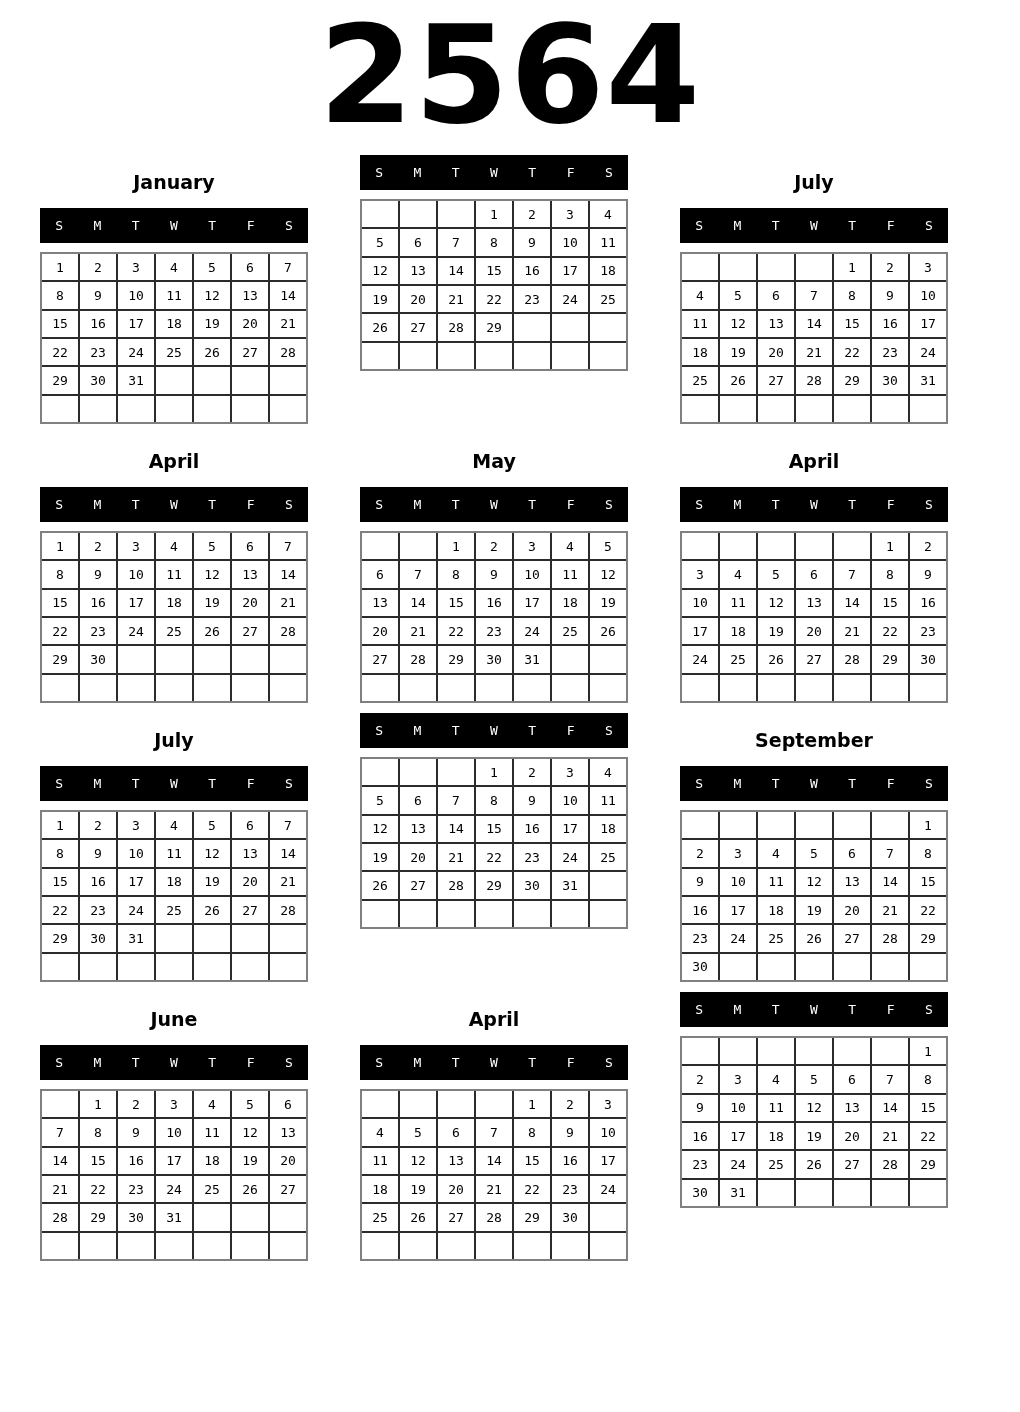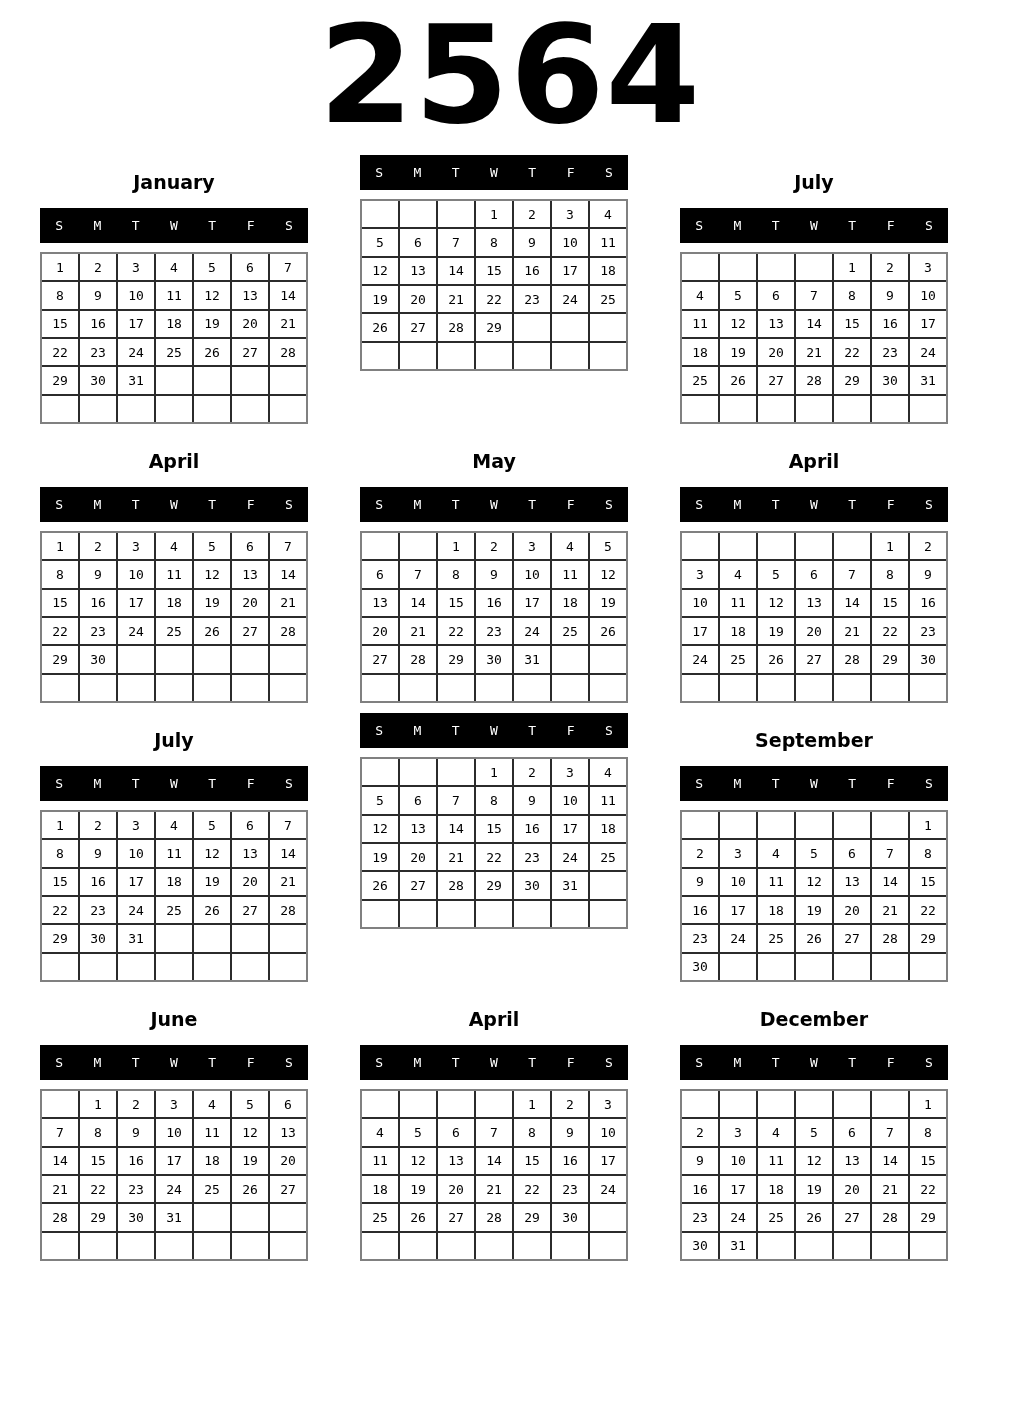--- a/index.html
+++ b/index.html
@@ -709,21 +709,20 @@
           <div class="day-cell"></div>
           <div class="day-cell"></div>
           <div class="day-cell"></div>
           <div class="day-cell"></div>
           <div class="day-cell"></div>
           <div class="day-cell"></div>
         </div>
   </div>
 
   <div class="month">
-    <div class="month-name">December</div>
     <div class="day-header">
           <div class="day-letter">S</div>
           <div class="day-letter">M</div>
           <div class="day-letter">T</div>
           <div class="day-letter">W</div>
           <div class="day-letter">T</div>
           <div class="day-letter">F</div>
           <div class="day-letter">S</div>
         </div>
     <div class="date-table">

